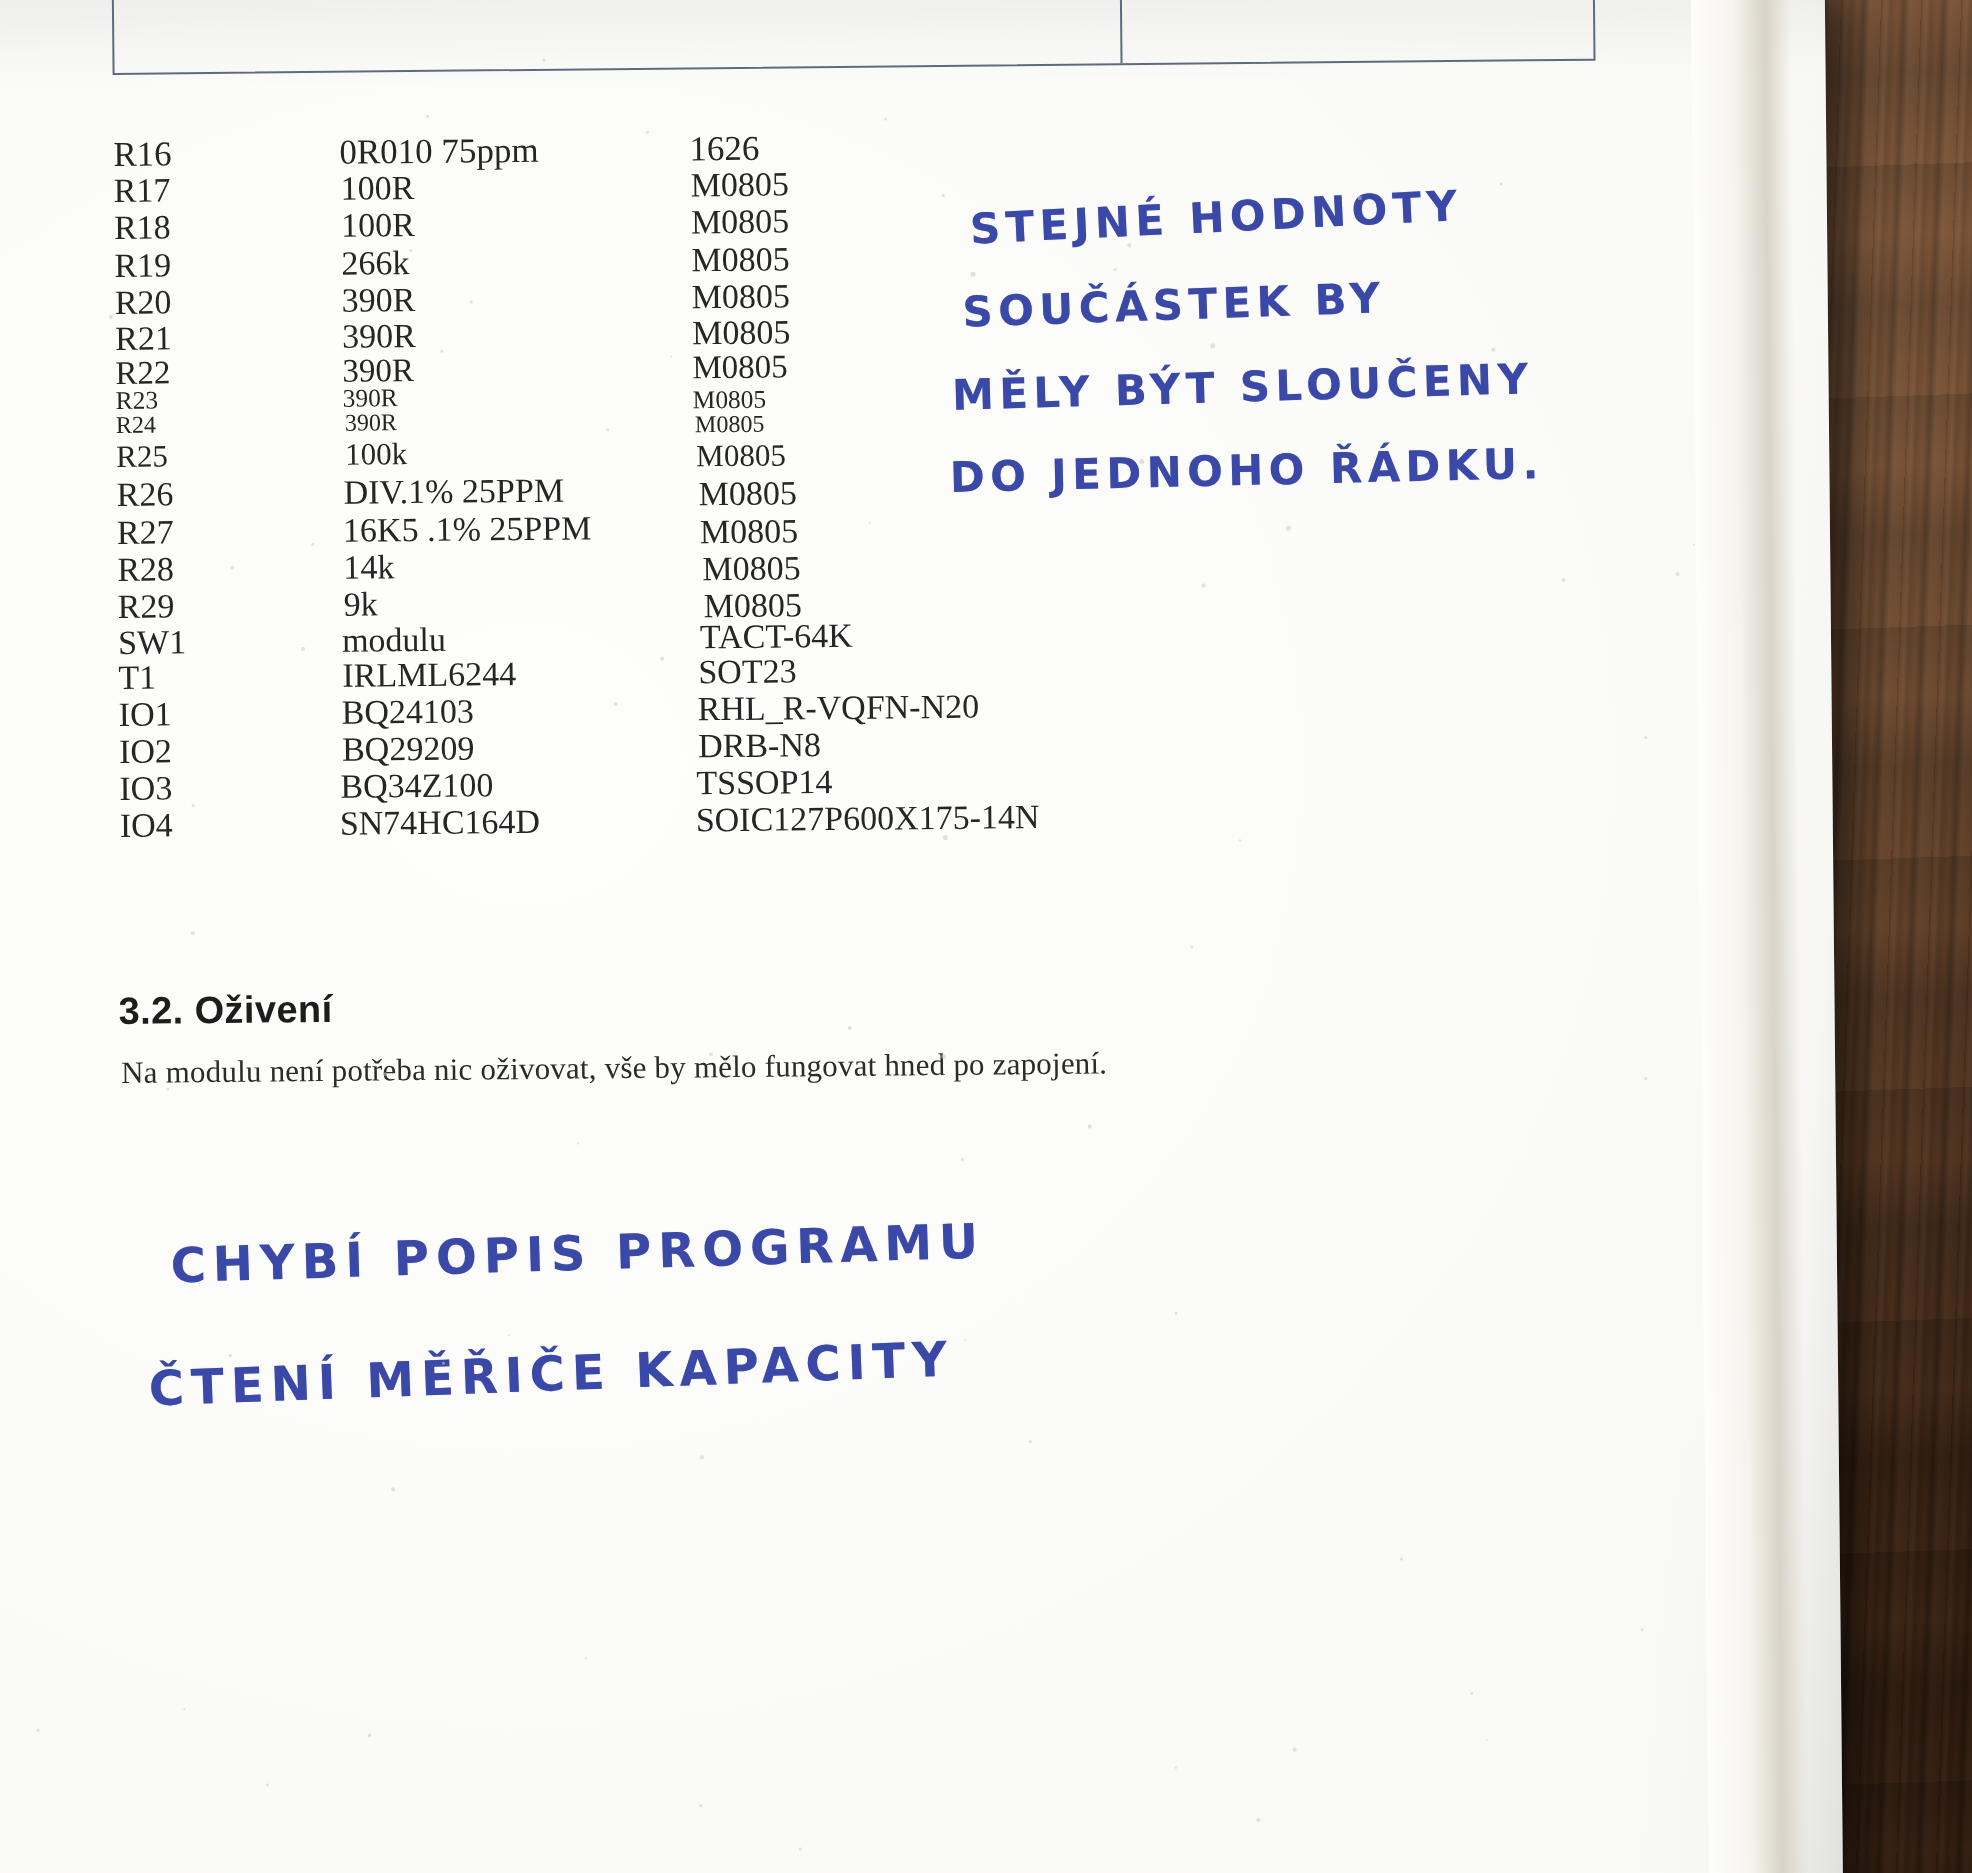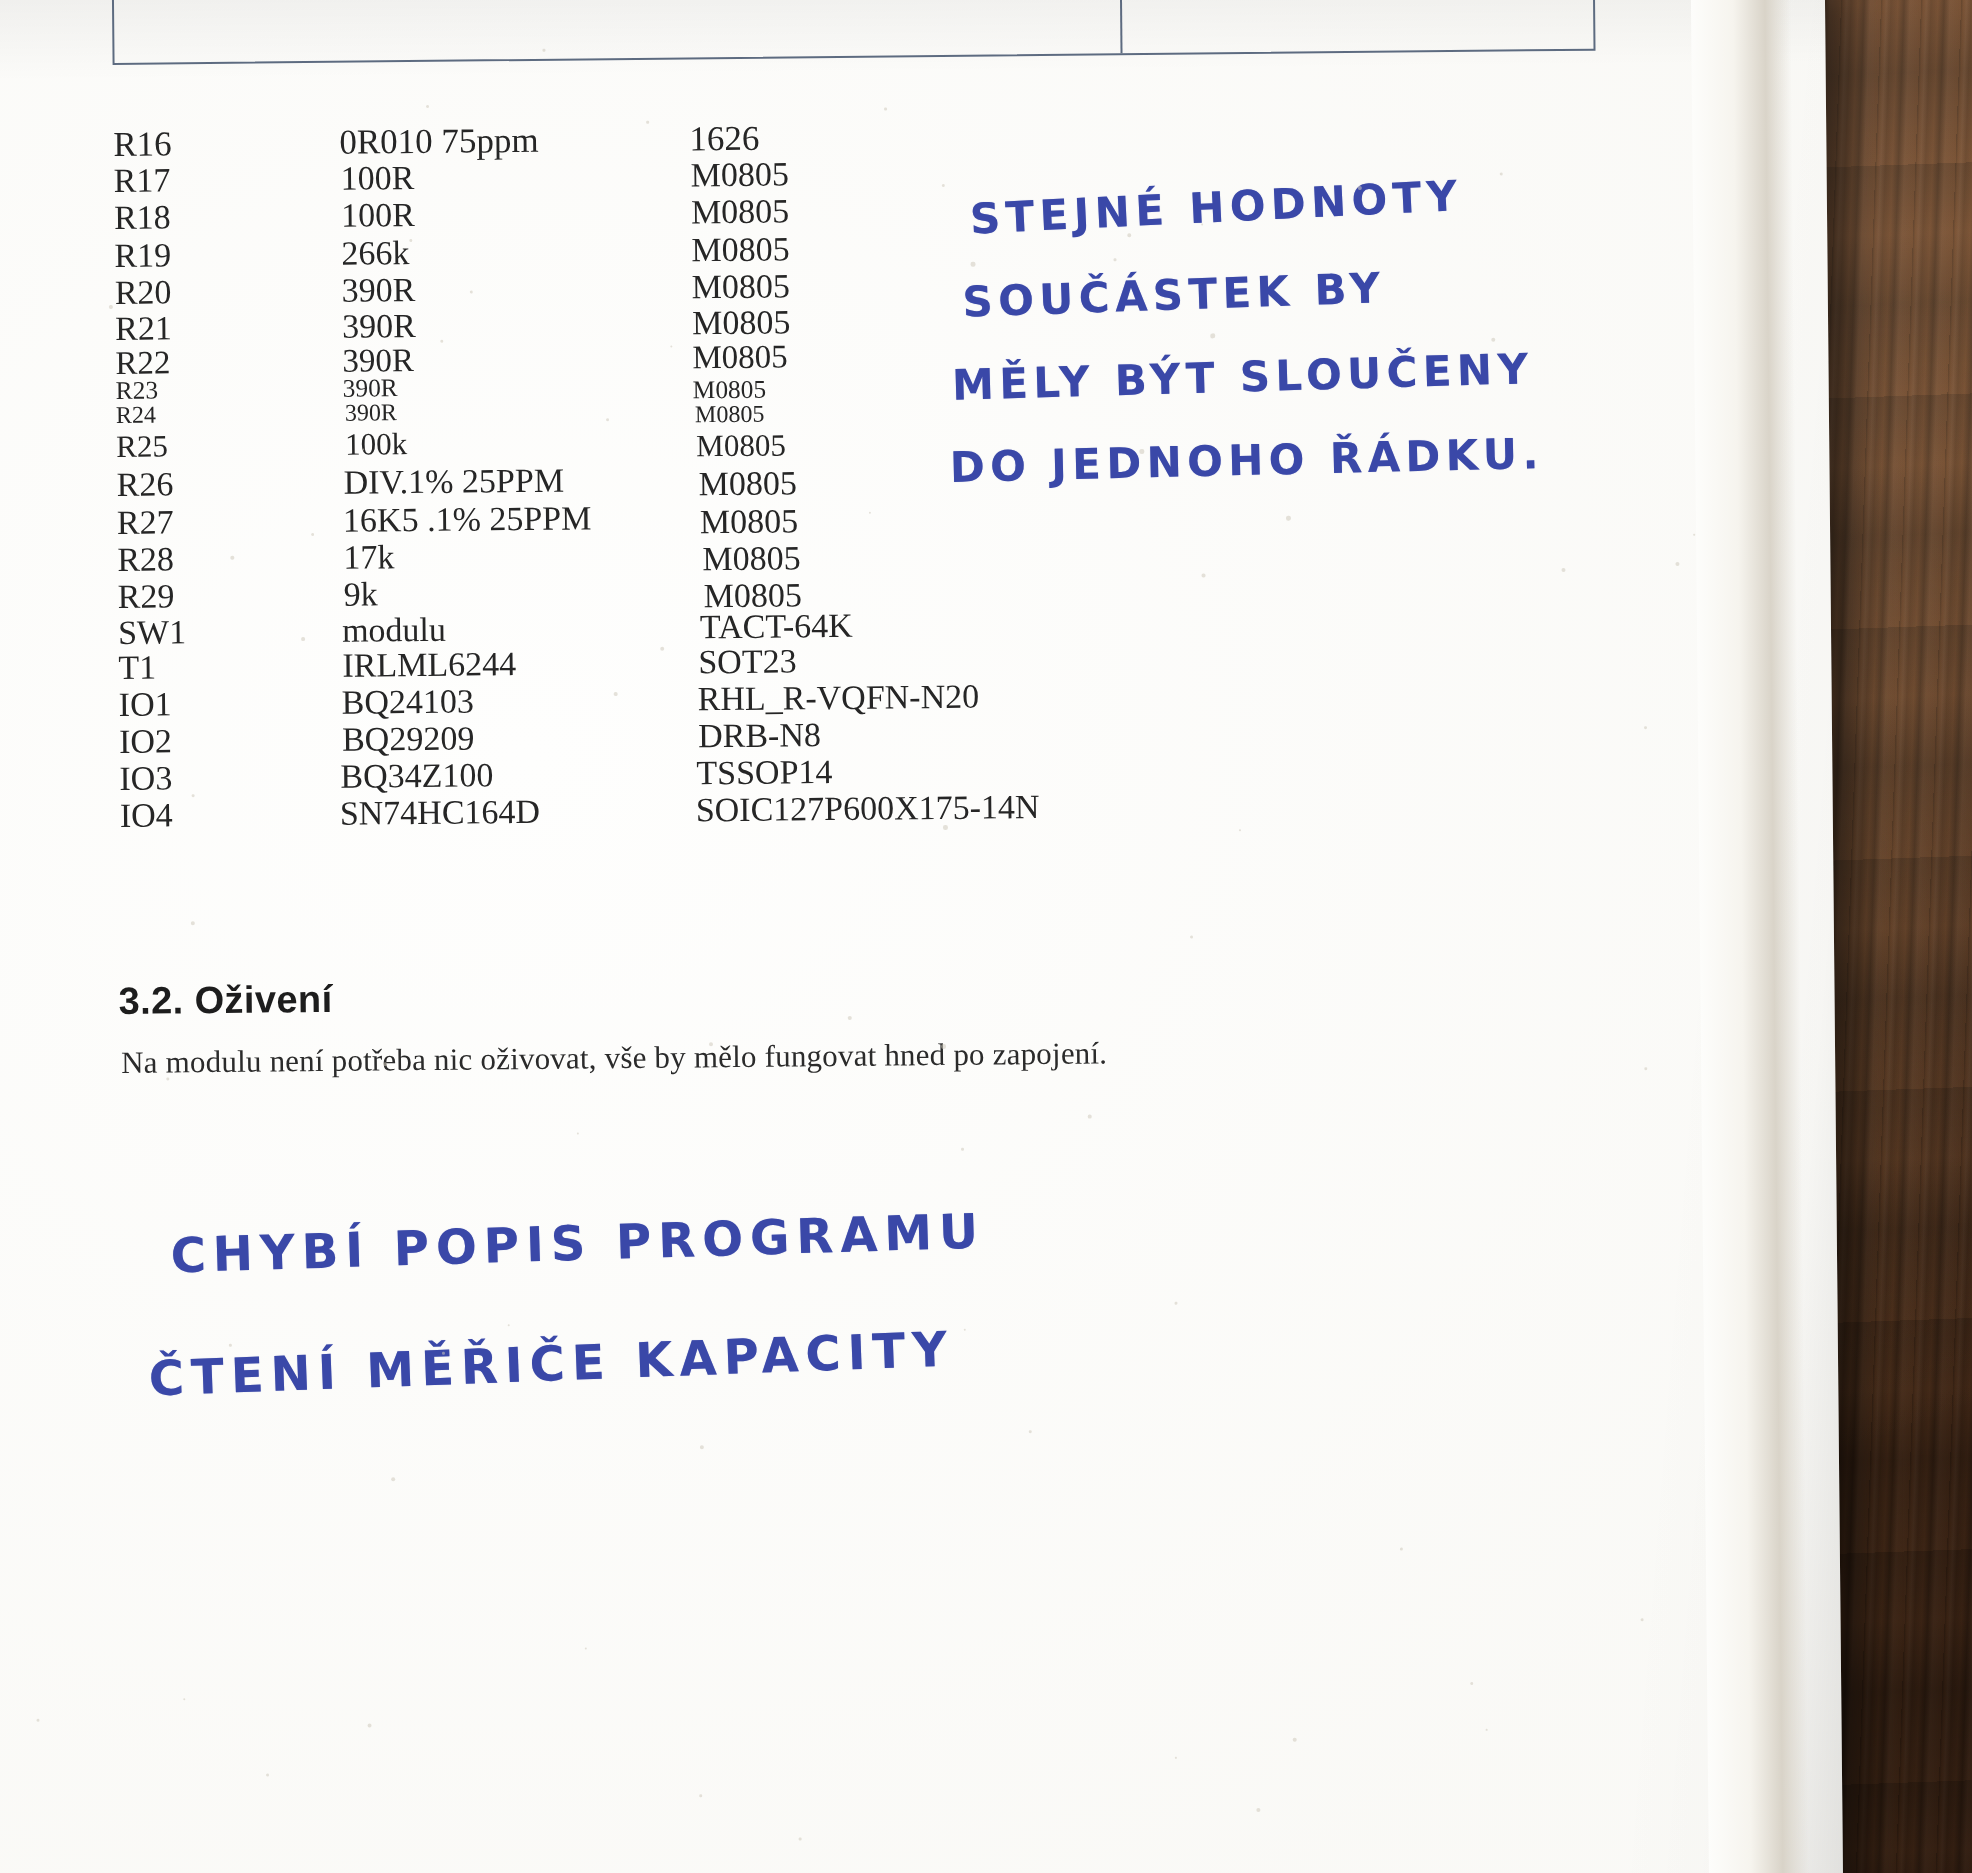--- a/index.html
+++ b/index.html
@@ -36,21 +36,21 @@
     inset: 0;
     background:
       radial-gradient(ellipse at 78% 12%, rgba(255,235,200,0.16), rgba(0,0,0,0) 55%),
       radial-gradient(ellipse at 95% 95%, rgba(0,0,0,0.40), rgba(0,0,0,0) 60%);
   }
 
   
   #paper-wrap {
     position: absolute;
     left: 0;
-    top: 4px;
+    top: 14px;
     width: 1865px;
     height: 1548px;
     text-decoration: underline;
   }
   #paper {
     position: absolute;
     left: -31px;
     top: -23px;
     width: 1865px;
     height: 1926px;
@@ -266,21 +266,21 @@
             <span class="p-val" style="left: 227px;">DIV.1% 25PPM</span>
             <span class="p-pkg" style="left: 582px; top: 4.6px;">M0805</span>
           </div>
           <div class="part-row" style="top: 379px; font-size: 34px;">
             <span class="p-ref">R27</span>
             <span class="p-val" style="left: 226px;">16K5 .1% 25PPM</span>
             <span class="p-pkg" style="left: 583px; top: 4.6px;">M0805</span>
           </div>
           <div class="part-row" style="top: 416px; font-size: 34px;">
             <span class="p-ref">R28</span>
-            <span class="p-val" style="left: 226px;">17k</span>
+            <span class="p-val" style="left: 226px;">14k</span>
             <span class="p-pkg" style="left: 585px; top: 4.6px;">M0805</span>
           </div>
           <div class="part-row" style="top: 453px; font-size: 34px;">
             <span class="p-ref">R29</span>
             <span class="p-val" style="left: 226px;">9k</span>
             <span class="p-pkg" style="left: 586px; top: 4.6px;">M0805</span>
           </div>
           <div class="part-row" style="top: 489px; font-size: 34px;">
             <span class="p-ref">SW1</span>
             <span class="p-val" style="left: 224px;">modulu</span>

